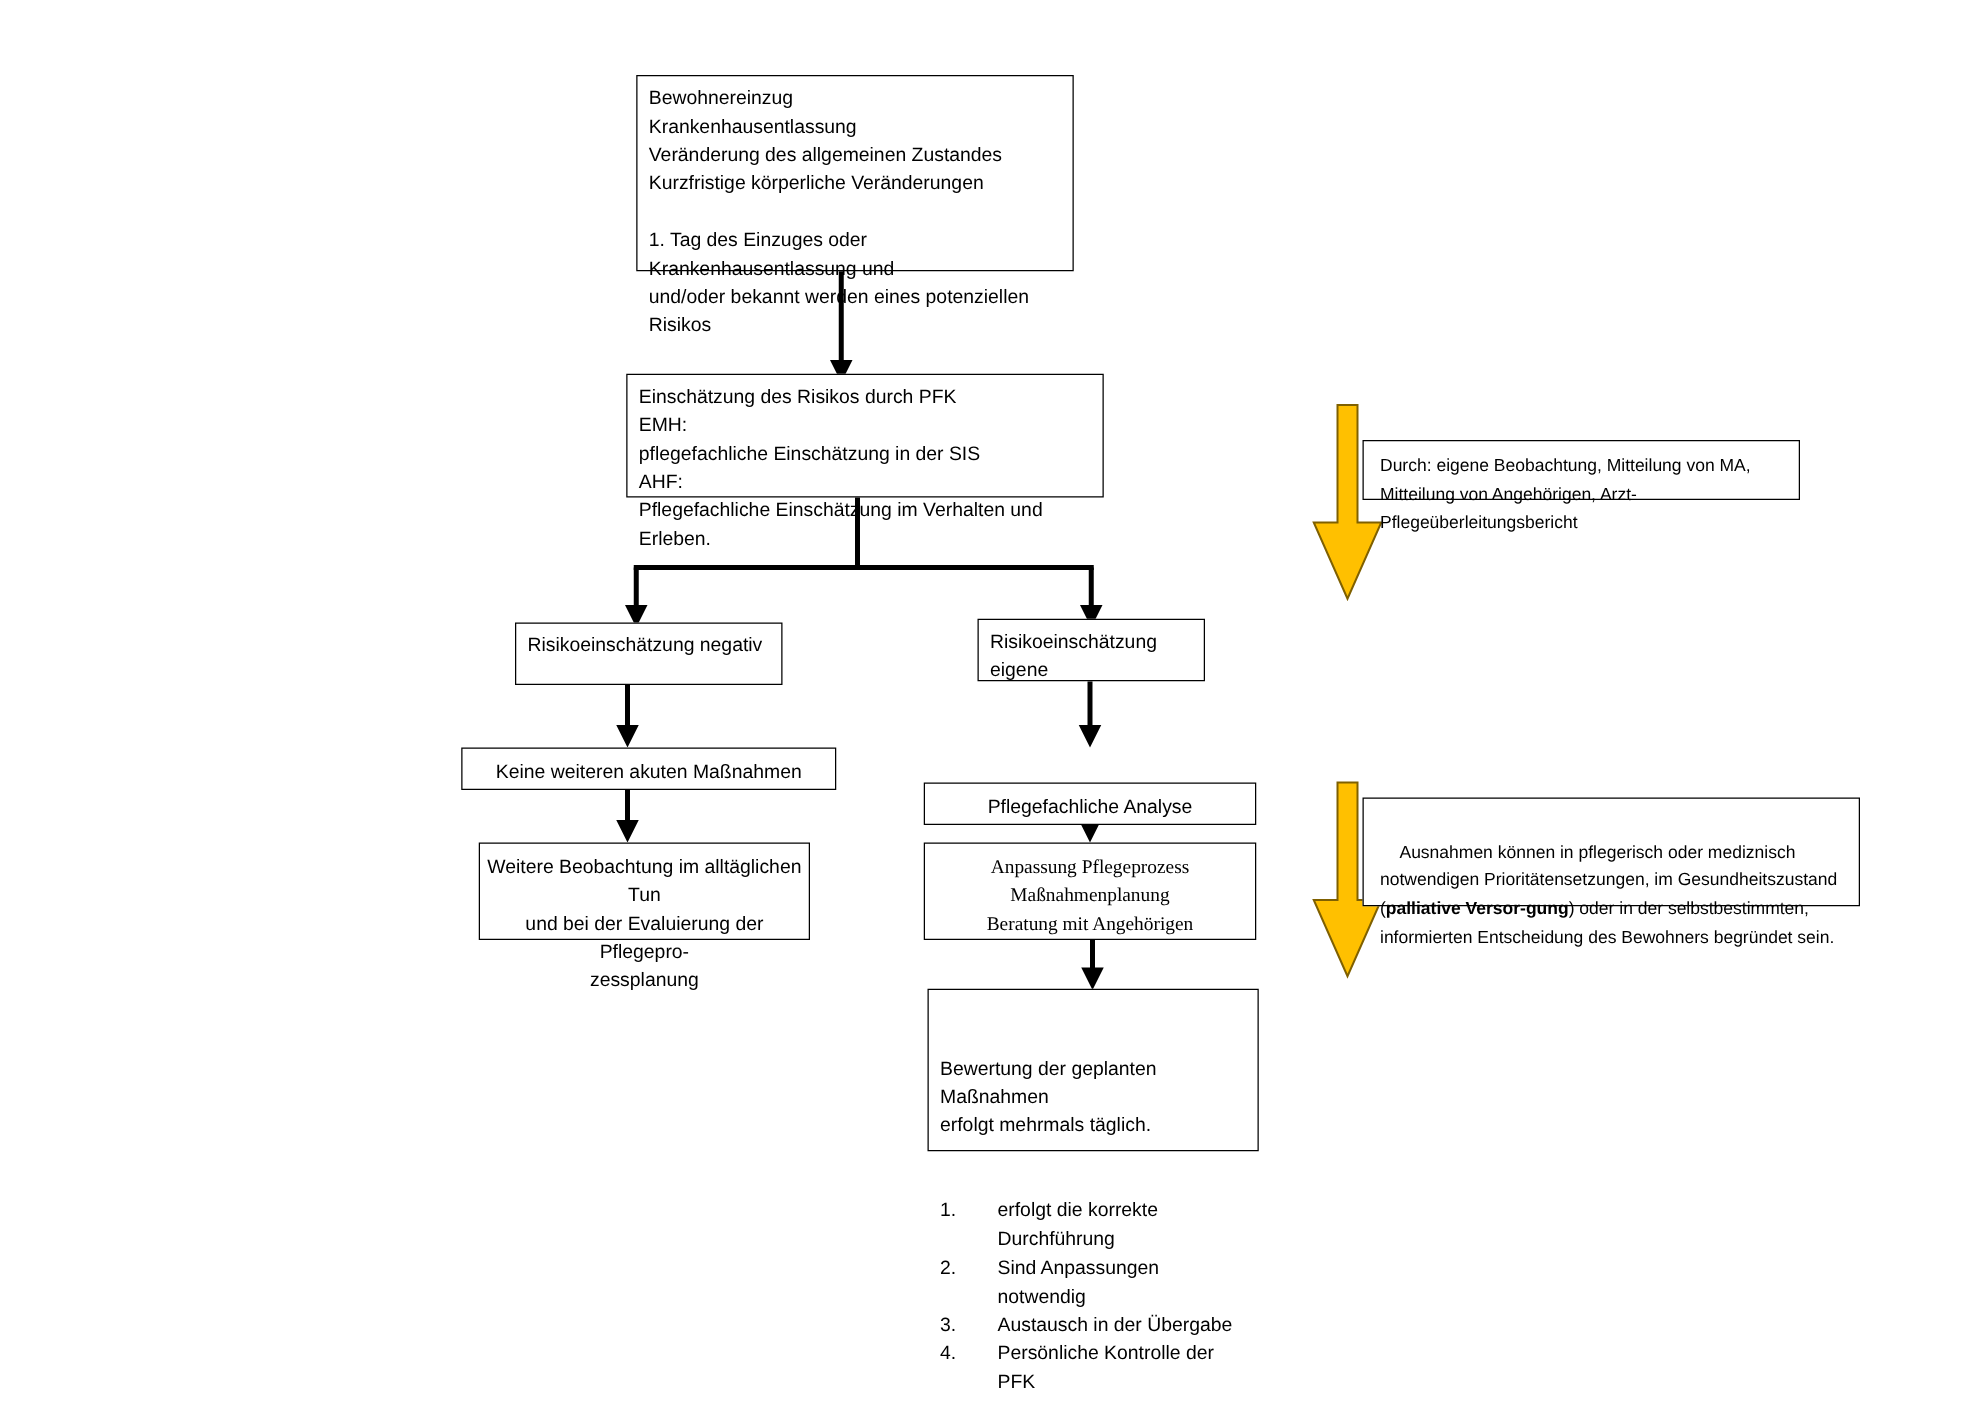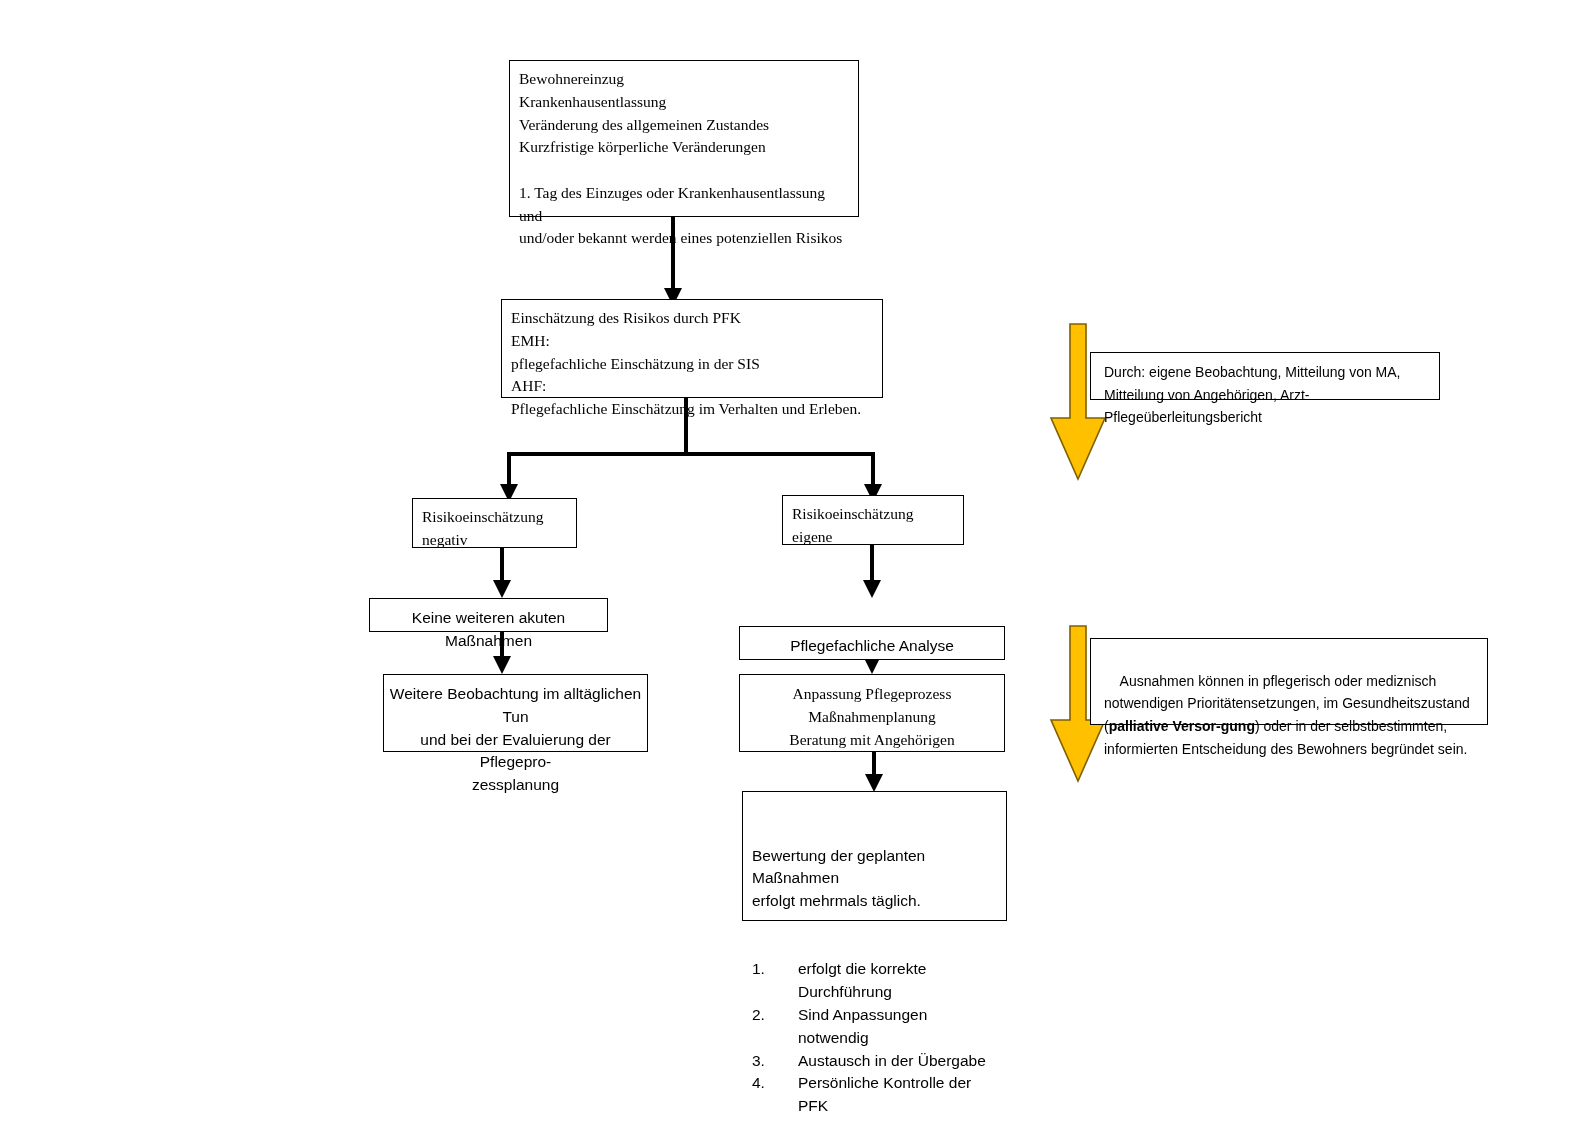--- a/index.html
+++ b/index.html
@@ -23,21 +23,20 @@
     box-sizing: border-box;
     border: 1.3px solid #000000;
     background: #ffffff;
     color: #000000;
     font-size: 15.5px;
     line-height: 1.47;
     white-space: pre-wrap;
   }
   .node.pad {
     padding: 7px 9px 6px 9px;
-    font-family: Liberation Serif, serif;
   }
   .node.center-mid {
     text-align: center;
     padding-top: 8px;
   }
   .note {
     position: absolute;
     box-sizing: border-box;
     border: 1.1px solid #000000;
     background: #ffffff;
@@ -136,25 +135,25 @@
 
 1. Tag des Einzuges oder Krankenhausentlassung und
 und/oder bekannt werden eines potenziellen Risikos</div>
 
   <div class="node pad" style="left:501px; top:299px; width:382px; height:99px;">Einschätzung des Risikos durch PFK
 EMH:
 pflegefachliche Einschätzung in der SIS
 AHF:
 Pflegefachliche Einschätzung im Verhalten und Erleben.</div>
 
-  <div class="node pad" style="left:412px; top:498px; width:165px; height:50px;">Risikoeinschätzung negativ</div>
+  <div class="node pad" style="left:412px; top:498px; width:214px; height:50px;">Risikoeinschätzung negativ</div>
 
   <div class="node pad" style="left:782px; top:495px; width:182px; height:50px;">Risikoeinschätzung eigene</div>
 
-  <div class="node center-mid" style="left:369px; top:598px; width:239px; height:34px;">Keine weiteren akuten Maßnahmen</div>
+  <div class="node center-mid" style="left:369px; top:598px; width:300px; height:34px;">Keine weiteren akuten Maßnahmen</div>
 
   <div class="node center-mid" style="left:383px; top:674px; width:265px; height:78px;">Weitere Beobachtung im alltäglichen Tun
 und bei der Evaluierung der Pflegepro-
 zessplanung</div>
 
   <div class="node center-mid" style="left:739px; top:598px; width:266px; height:34px;margin-top:28px;">Pflegefachliche Analyse</div>
 
   <div class="node center-mid" style="left:739px; top:674px; width:266px; height:78px;font-family:Liberation Serif, serif;">Anpassung Pflegeprozess
 Maßnahmenplanung
 Beratung mit Angehörigen</div>

